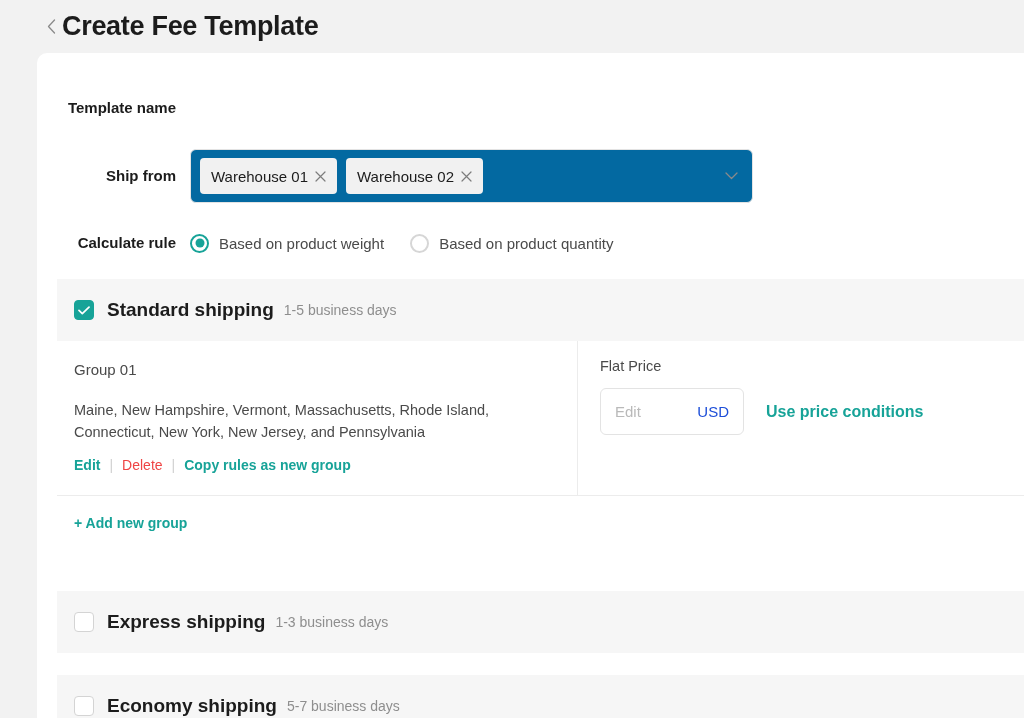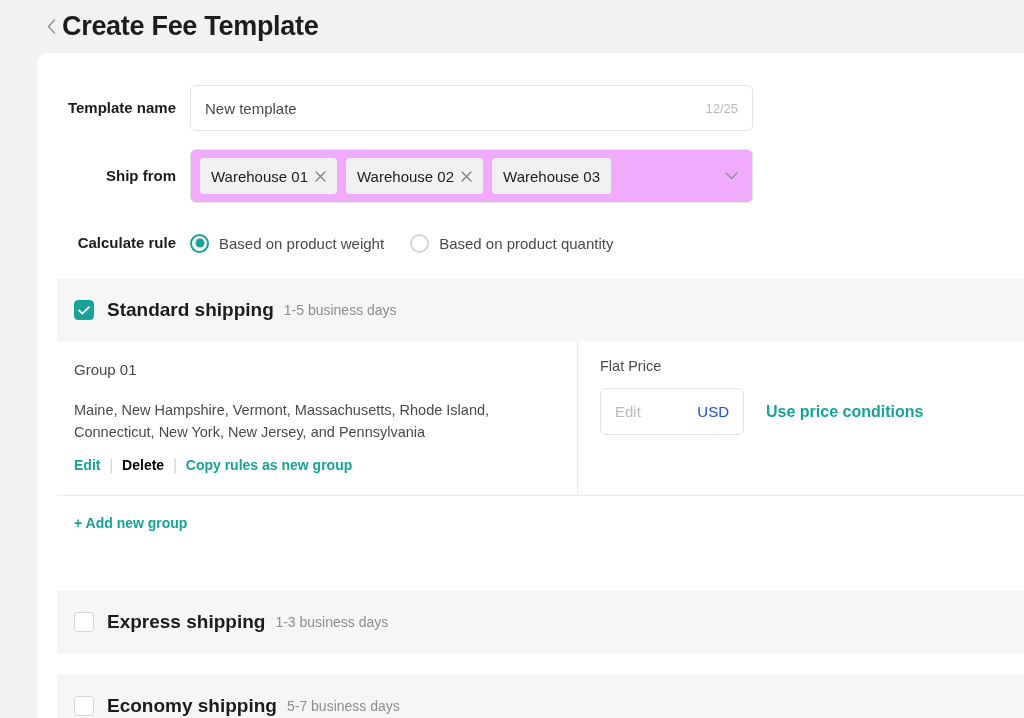--- a/index.html
+++ b/index.html
@@ -64,21 +64,21 @@
   .text-input .counter {
     font-size: 13px; color: #b8b8b8; flex: 0 0 auto;
   }
 
   
   .row-ship { left: 0px; top: 96px; }
   .row-ship .field-label { line-height: 54px; }
   .tag-input {
     position: relative; width: 563px; min-height: 54px;
     border: 1px solid #e3e3e3; border-radius: 6px;
-    background: #f0abfc; display: flex; align-items: center;
+    background: #0369a1; display: flex; align-items: center;
     padding: 0 9px; gap: 9px; overflow: hidden;
   }
   .tag {
     display: flex; align-items: center; gap: 7px;
     background: #f1f1f1; border-radius: 4px;
     height: 36px; padding: 0 11px;
     font-size: 15px; color: #1c1c1c; white-space: nowrap;
     flex: 0 0 auto;
   }
   .tag .tag-x {
@@ -142,21 +142,21 @@
     border-right: 1px solid #ececec;
     padding: 20px 17px 22px 17px;
   }
   .group-title { font-size: 15px; color: #4a4a4a; margin-bottom: 21px; }
   .group-regions {
     font-size: 14.5px; color: #4a4a4a; line-height: 22px;
     max-width: 440px; margin-bottom: 14px;
   }
   .group-actions { display: flex; align-items: center; gap: 9px; font-size: 14px; }
   .link { color: #17a398; font-weight: bold; cursor: pointer; white-space: nowrap; }
-  .link.disabled { color: #000000; cursor: default; font-weight: bold; }
+  .link.disabled { color: #ef4444; cursor: default; font-weight: normal; }
   .sep { color: #d0d0d0; }
 
   .group-right { flex: 1 1 auto; padding: 17px 0 22px 22px; }
   .price-label { font-size: 14.5px; color: #4a4a4a; margin-bottom: 14px; }
   .price-row { display: flex; align-items: center; gap: 22px; }
   .price-input {
     width: 144px; height: 47px;
     border: 1px solid #e3e3e3; border-radius: 6px;
     display: flex; align-items: center; justify-content: space-between;
     padding: 0 14px; background: #fff;
@@ -181,24 +181,20 @@
         <path d="M7.5 1 L1.5 7.5 L7.5 14" stroke="#8a8a8a" stroke-width="1.3" stroke-linecap="round" stroke-linejoin="round"></path>
       </svg>
     </div>
     <div class="page-title">Create Fee Template</div>
   </div>
 
   <div class="card">
 
     <div class="form-row row-template">
       <div class="field-label">Template name</div>
-      <div class="text-input">
-        <span class="value">New template</span>
-        <span class="counter">12/25</span>
-      </div>
     </div>
 
     <div class="form-row row-ship">
       <div class="field-label">Ship from</div>
       <div class="tag-input">
 
         <div class="tag">
           <span>Warehouse 01</span>
           <span class="tag-x">
             <svg width="11" height="11" viewBox="0 0 11 11" fill="none">
@@ -209,23 +205,20 @@
 
         <div class="tag">
           <span>Warehouse 02</span>
           <span class="tag-x">
             <svg width="11" height="11" viewBox="0 0 11 11" fill="none">
               <path d="M1 1 L10 10 M10 1 L1 10" stroke="#7d7d7d" stroke-width="1.2" stroke-linecap="round"></path>
             </svg>
           </span>
         </div>
 
-        <div class="tag">
-          <span>Warehouse 03</span>
-        </div>
 
         <span class="select-chevron">
           <svg width="13" height="8" viewBox="0 0 13 8" fill="none">
             <path d="M1 1 L6.5 6.5 L12 1" stroke="#8a8a8a" stroke-width="1.3" stroke-linecap="round" stroke-linejoin="round"></path>
           </svg>
         </span>
       </div>
     </div>
 
     <div class="form-row row-calc">

